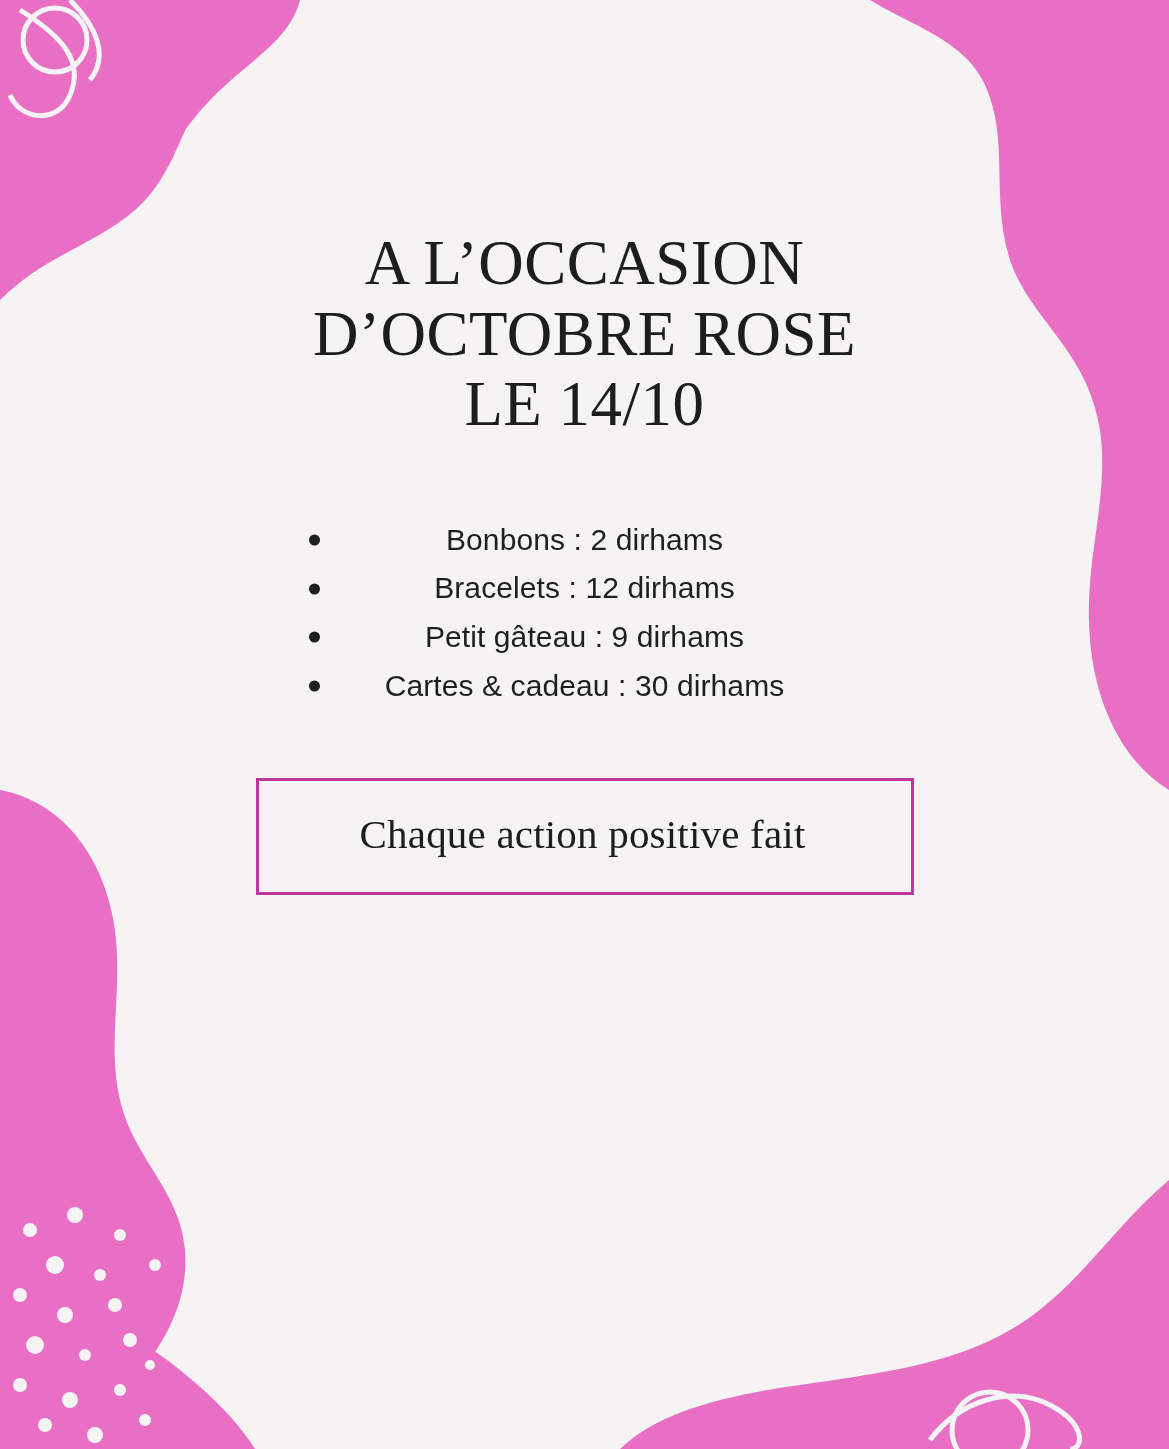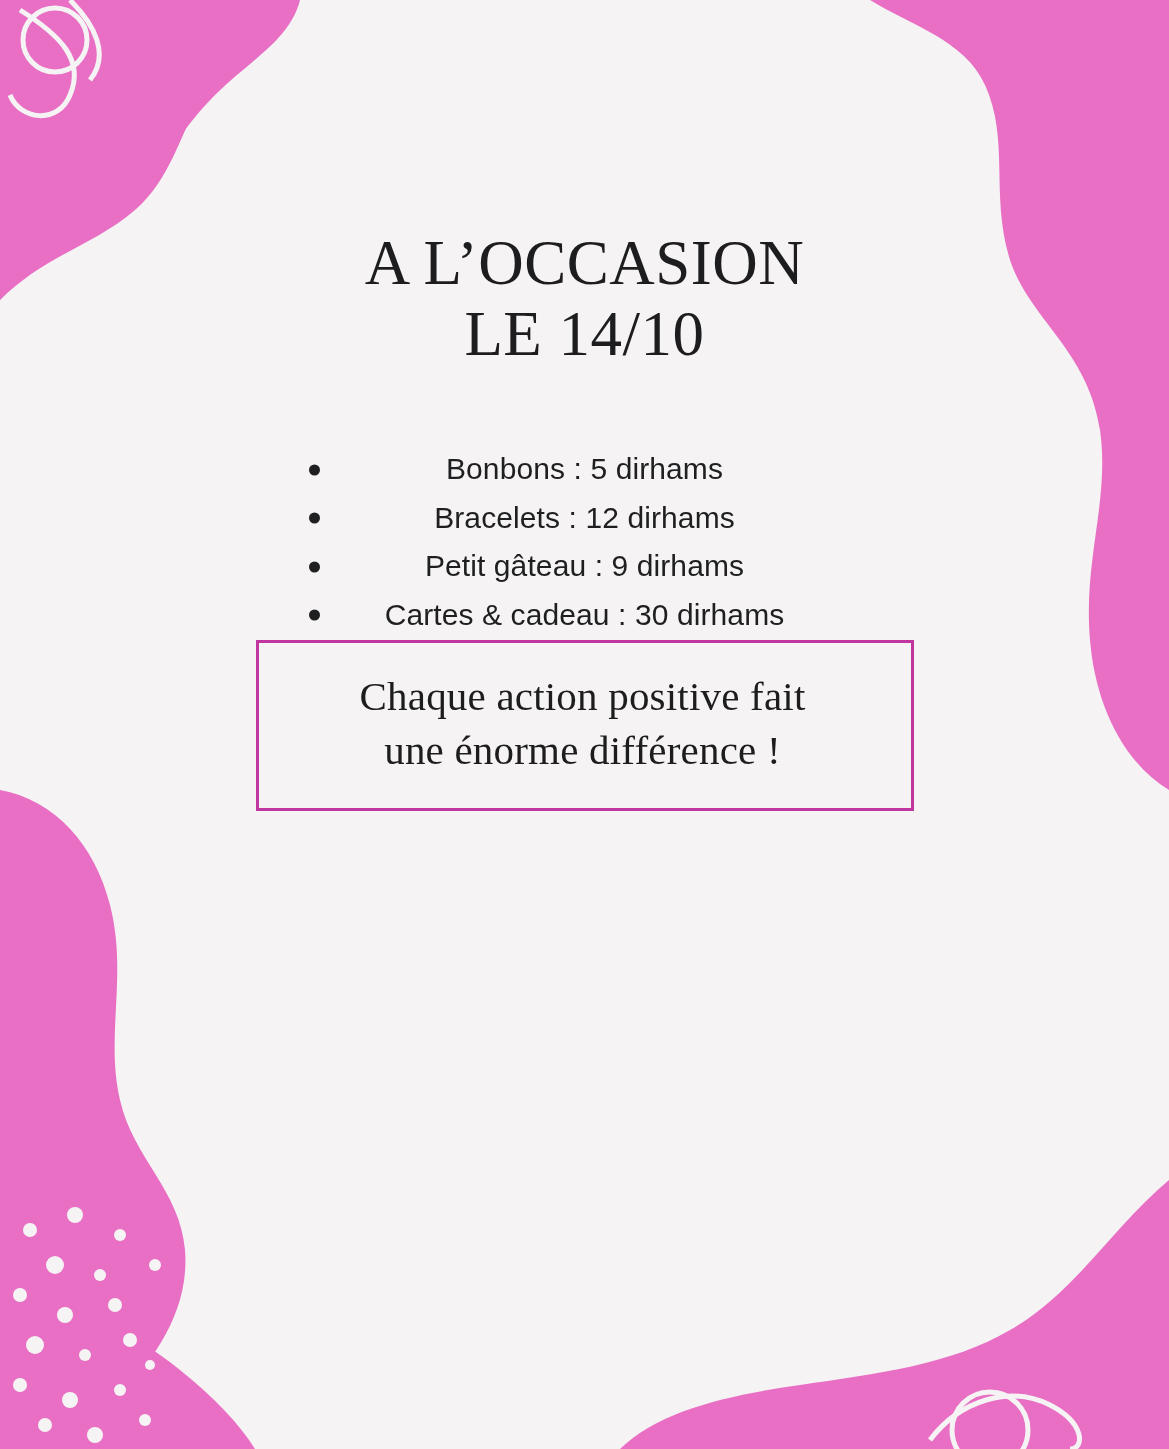--- a/index.html
+++ b/index.html
@@ -70,20 +70,21 @@
     left: 44px;
     top: 50%;
     transform: translateY(-50%);
     width: 11px;
     height: 11px;
     background: #1f1f21;
     border-radius: 50%;
     display: block;
   }
   .quote-box {
+    margin-top: 68px;
     width: 658px;
     border: 3px solid #c0369e;
     box-sizing: border-box;
     padding: 26px 24px 30px 20px;
     text-align: center;
   }
   .quote-line {
     display: block;
     font-family: "Liberation Serif", serif;
     font-size: 41px;
@@ -150,41 +151,41 @@
     <g fill="none" stroke="#f5f3f4" stroke-width="5">
       <path d="M930,1440 C960,1400 1010,1385 1050,1405 C1085,1423 1085,1449 1070,1449"></path>
       <circle cx="990" cy="1430" r="38"></circle>
     </g>
   </svg>
 
   <div class="content">
 
     <h1 class="headline">
       <span class="l">A L’OCCASION</span>
+      <span class="l">D’OCTOBRE ROSE</span>
       <span class="l">LE 14/10</span>
     </h1>
 
     <ul class="price-list">
       <li>
         <span class="bullet"></span>
-        <span>Bonbons : 5 dirhams</span>
+        <span>Bonbons : 2 dirhams</span>
       </li>
       <li>
         <span class="bullet"></span>
         <span>Bracelets : 12 dirhams</span>
       </li>
       <li>
         <span class="bullet"></span>
         <span>Petit gâteau : 9 dirhams</span>
       </li>
       <li>
         <span class="bullet"></span>
         <span>Cartes &amp; cadeau : 30 dirhams</span>
       </li>
     </ul>
 
     <div class="quote-box">
       <span class="quote-line">Chaque action positive fait</span>
-      <span class="quote-line">une énorme différence !</span>
     </div>
 
   </div>
 </div>
 
 </body></html>

